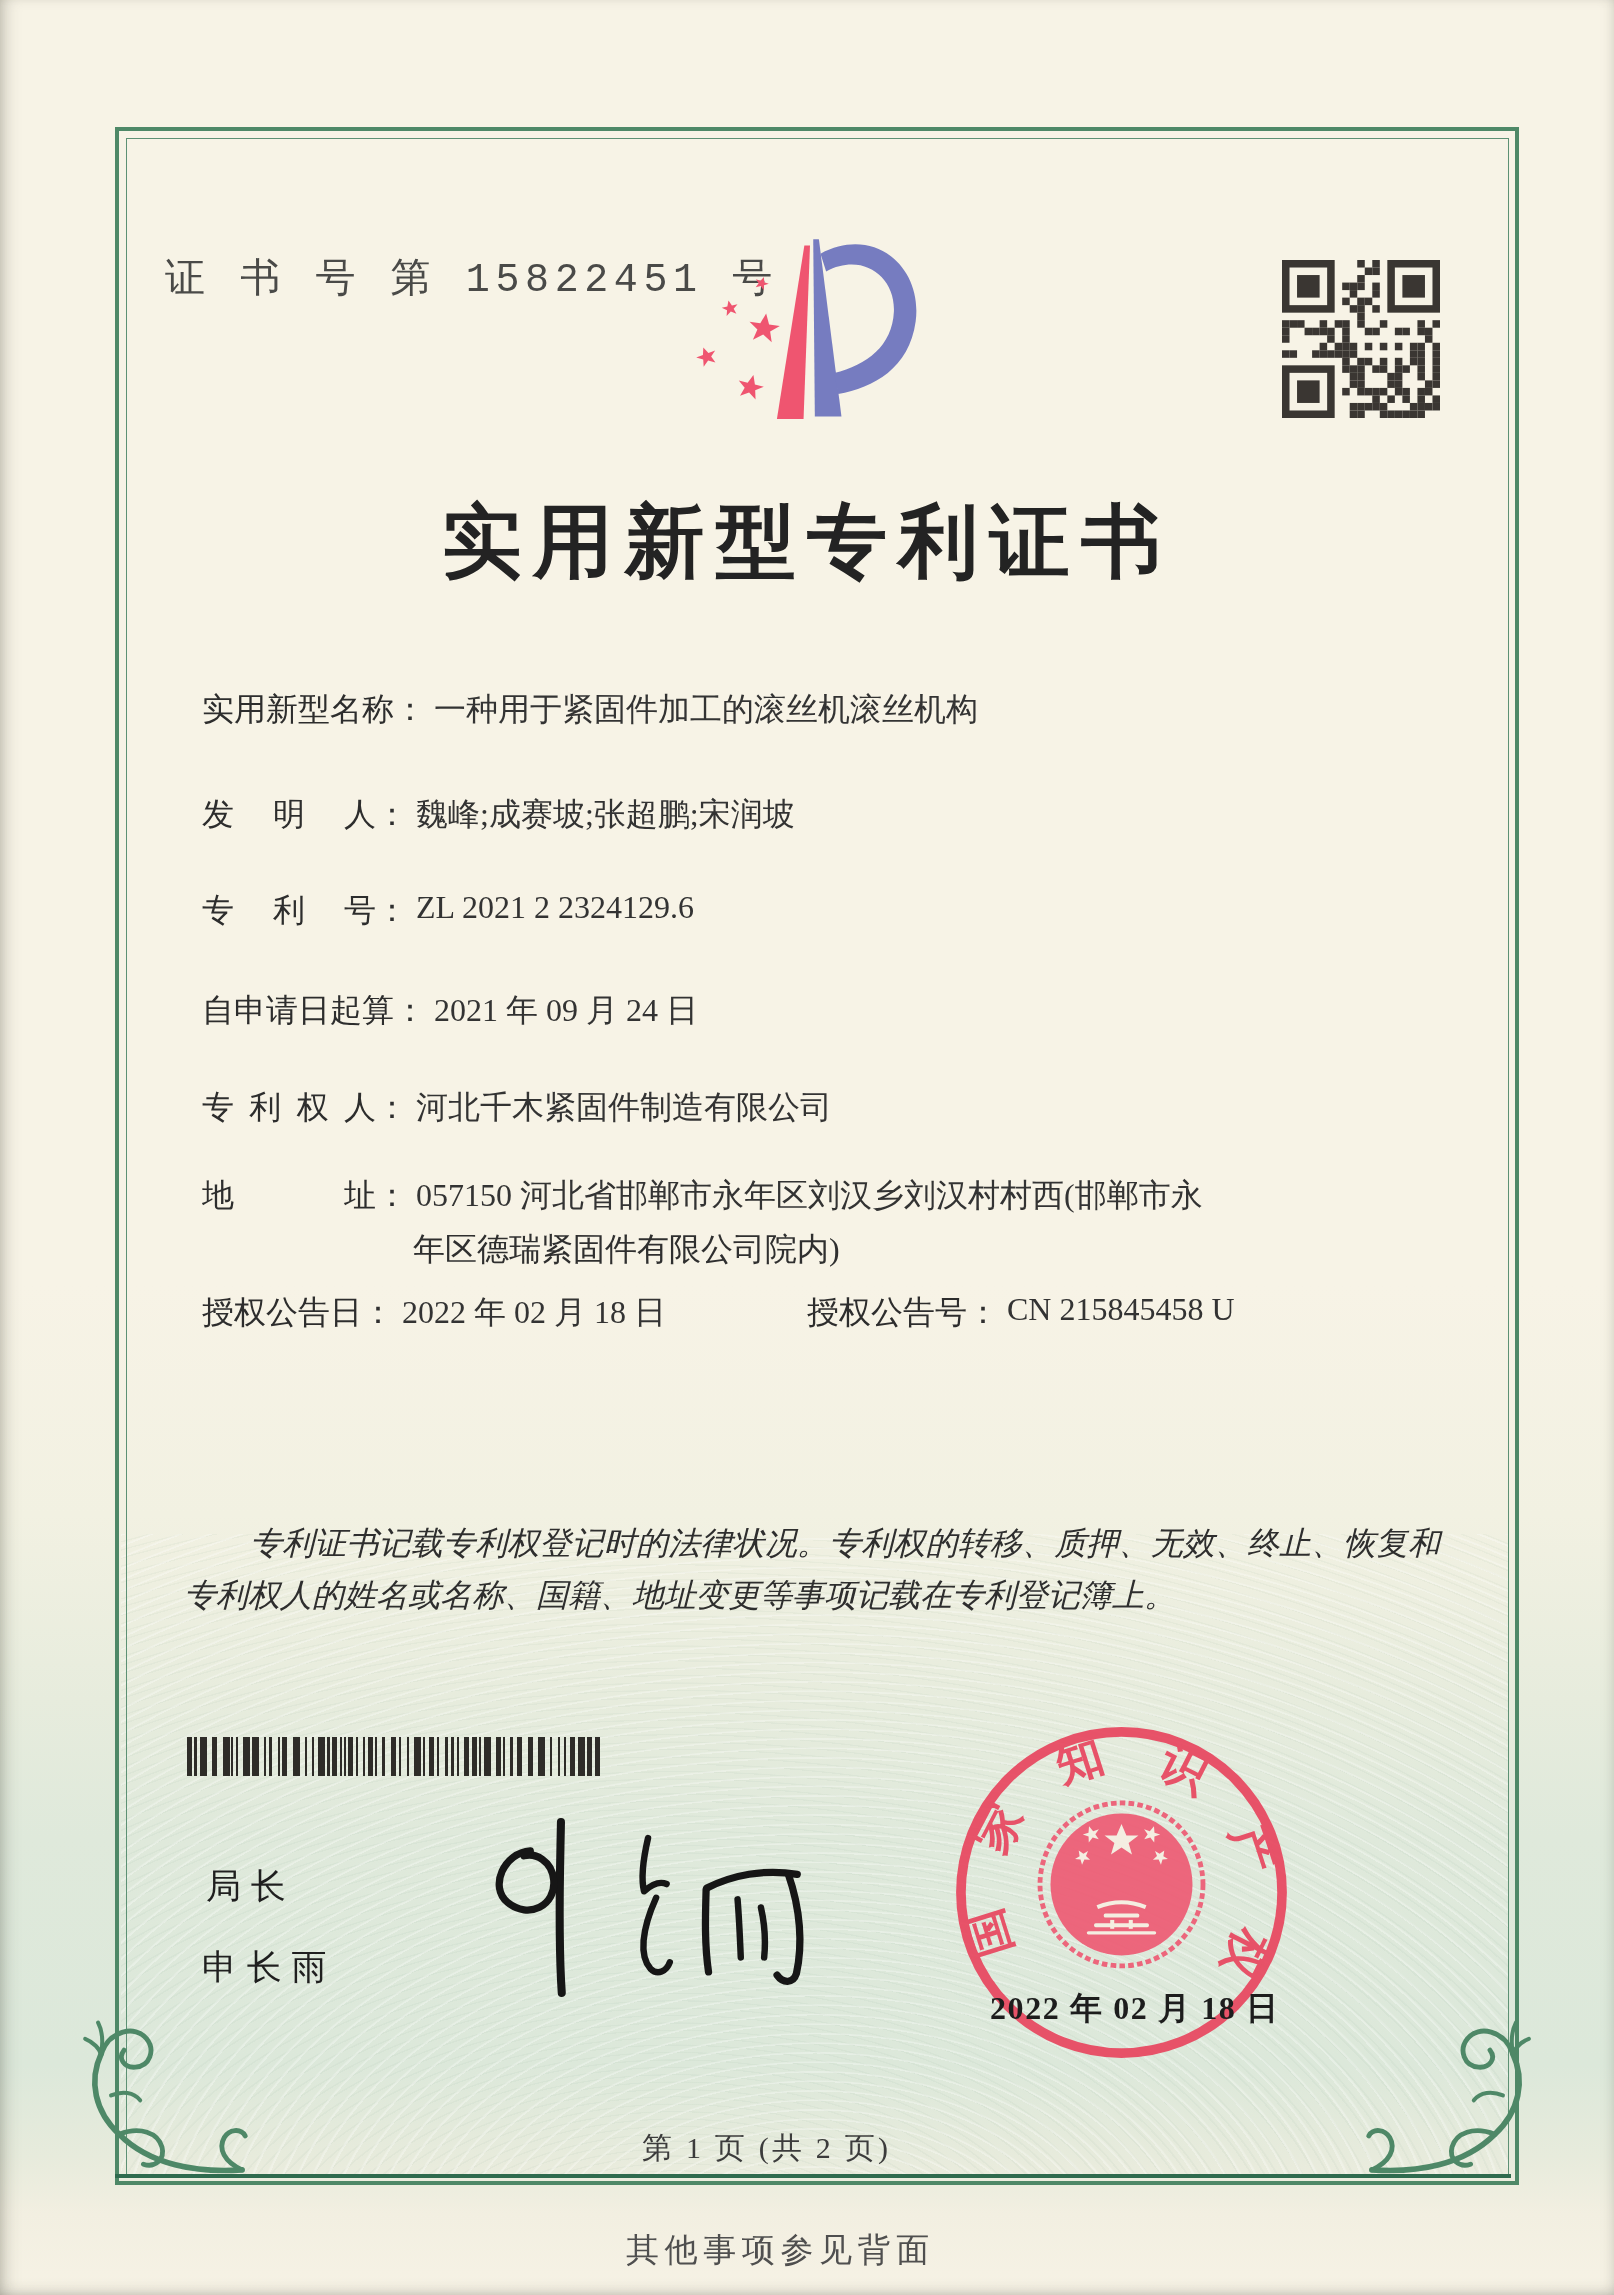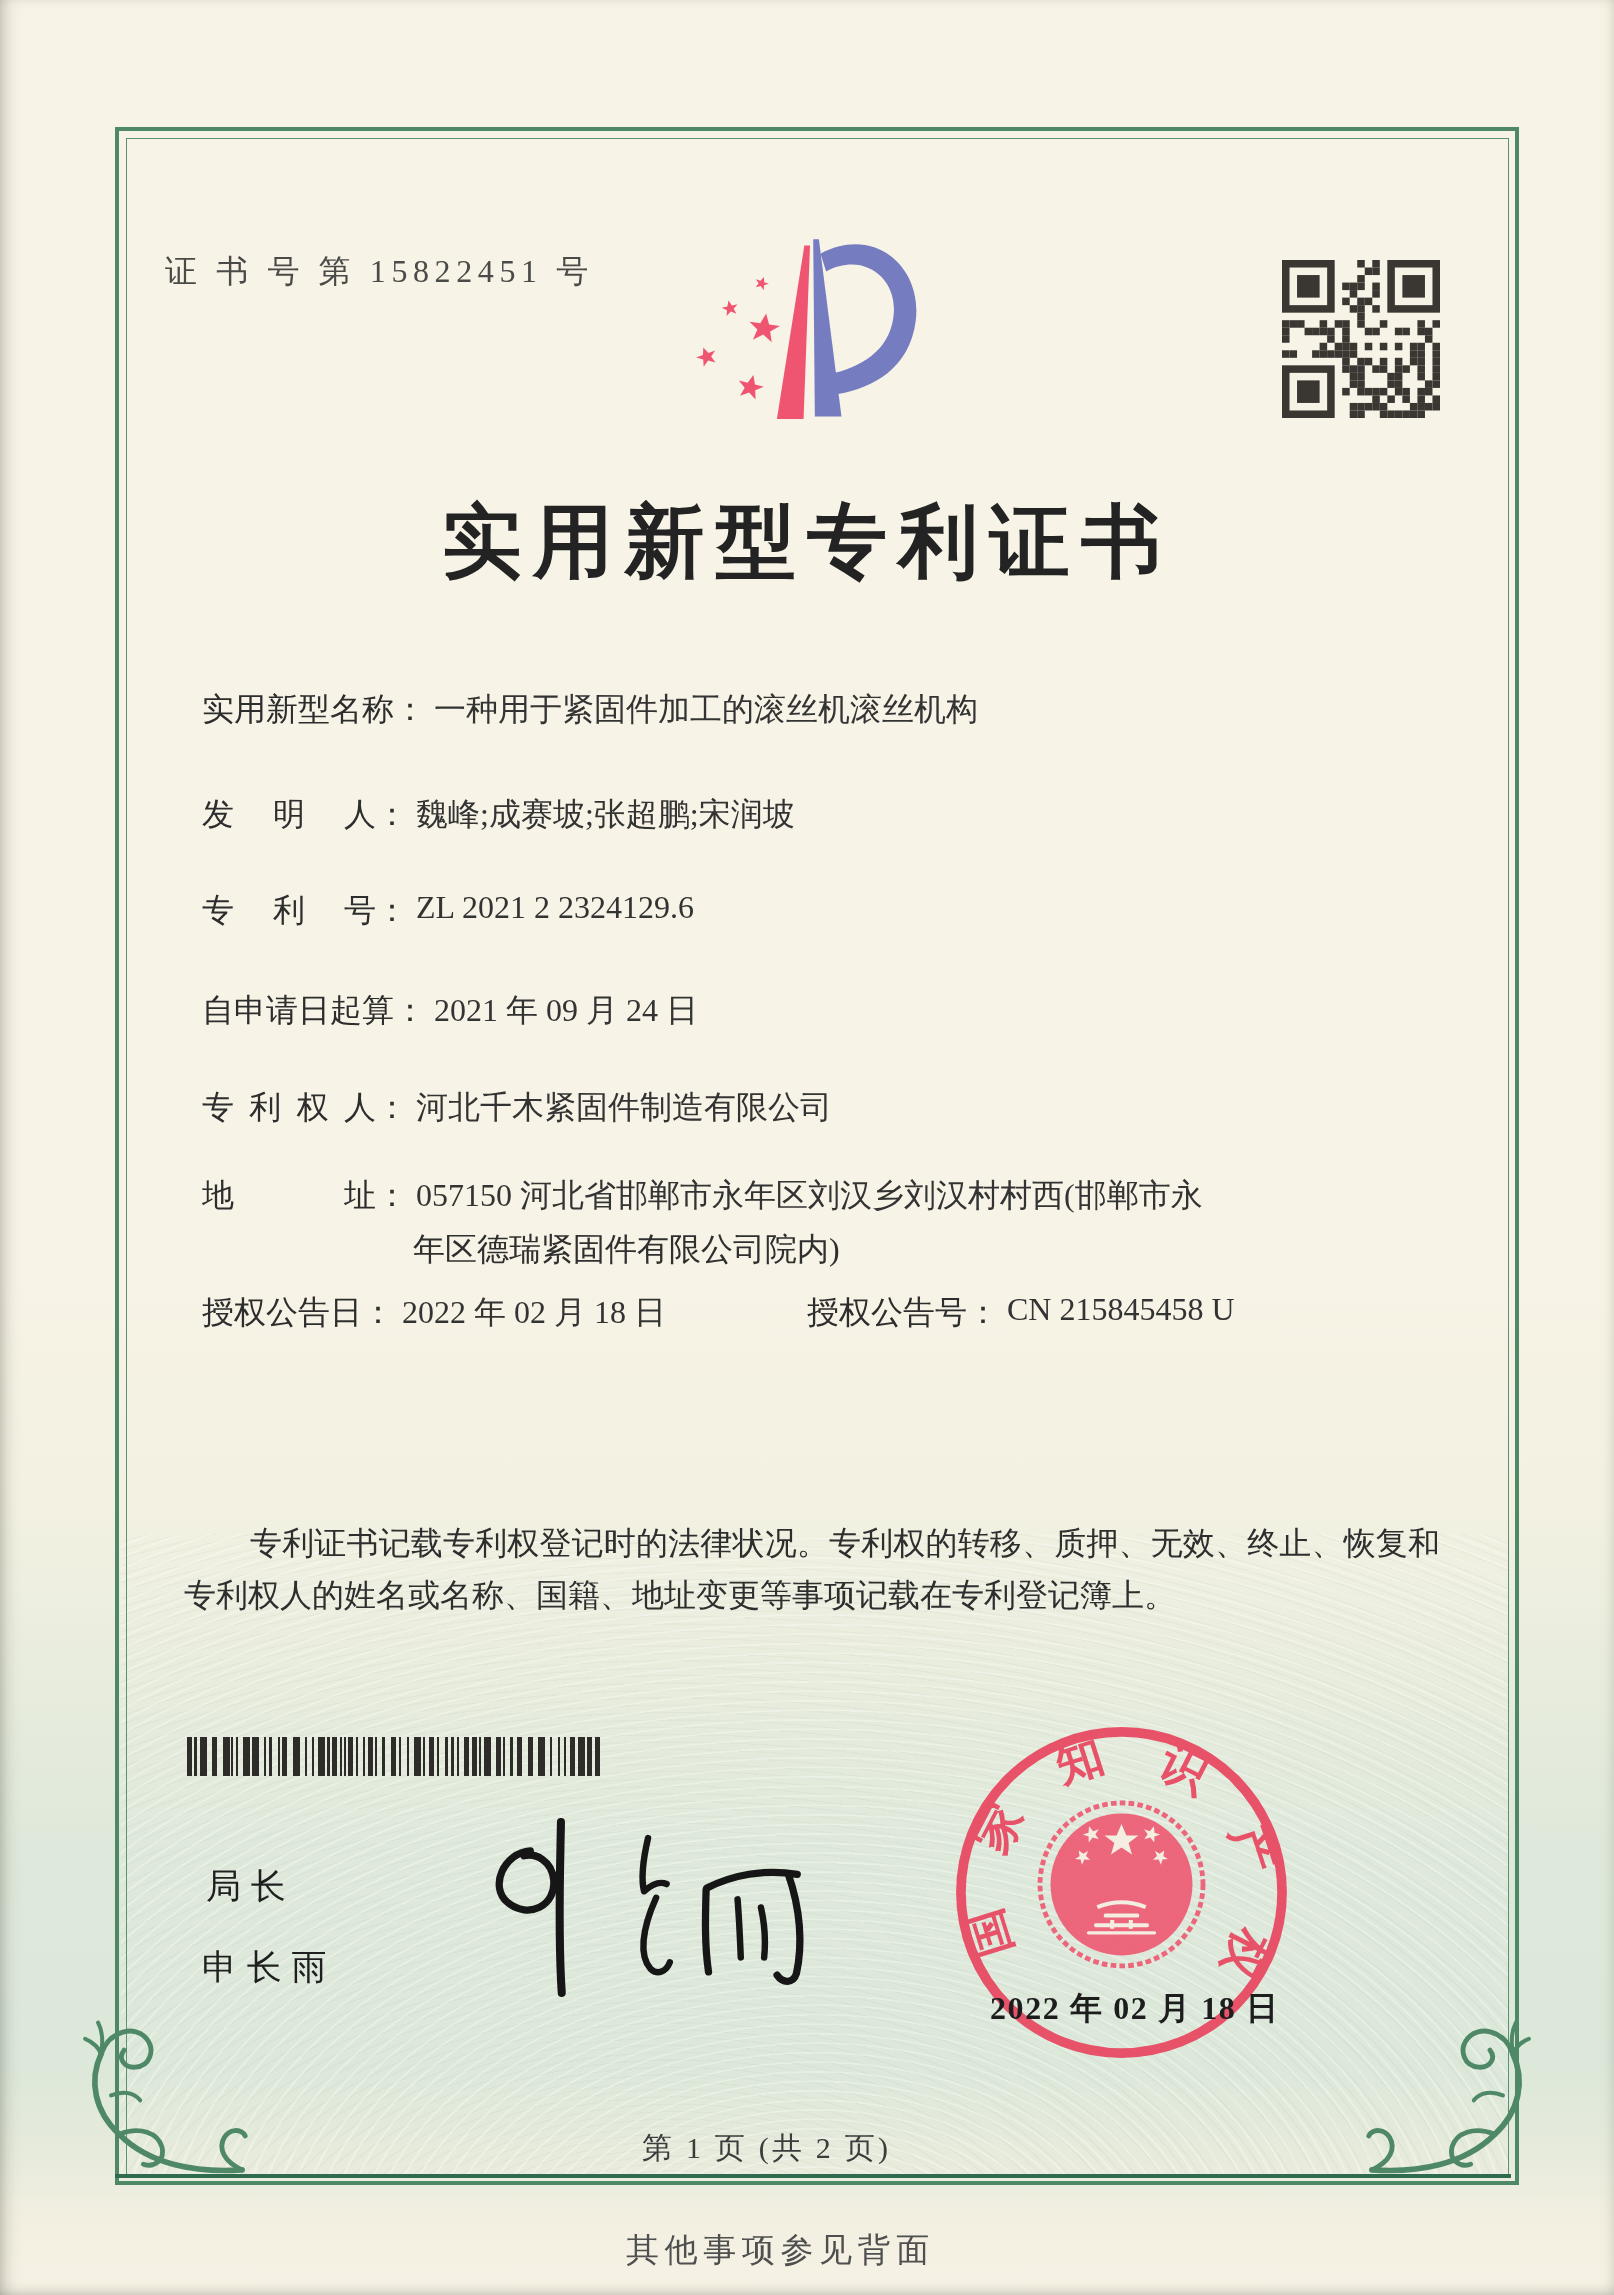--- a/index.html
+++ b/index.html
@@ -7,21 +7,21 @@
     font-family:"Liberation Serif","DejaVu Serif",serif;color:#2f2f2f;
     background:linear-gradient(180deg,#f7f3e6 0%,#f7f3e6 56%,#f2f1e2 66%,#e7ecdd 74%,#dfe9db 80%,#dce8da 90%,#e7ebdc 94%,#f2efe1 96.5%,#f6f2e5 100%);
     box-shadow:inset 11.3px 0 18px -9.7px rgba(60,60,50,.35), inset -8px 0 14.5px -9.7px rgba(60,60,50,.22), inset 0 -9.7px 16px -9.7px rgba(60,60,50,.25);}
   .guilloche{position:absolute;left:121px;right:105px;top:1534px;height:642px;pointer-events:none;opacity:.55;
     background:repeating-radial-gradient(ellipse 1291px 847px at 50% 115%, rgba(255,255,255,.55) 0 1.6px, rgba(255,255,255,0) 3.2px 14.5px),
                repeating-radial-gradient(ellipse 1049px 646px at 40% 120%, rgba(110,150,125,.10) 0 1.6px, rgba(110,150,125,0) 2.4px 12px);}
   .frame{position:absolute;left:115px;top:127px;width:1396px;height:2050px;border:4.8px solid #4e8867;}
   .frame::after{content:"";position:absolute;left:6.5px;top:6.5px;right:6.5px;bottom:6.5px;border:1.6px solid #5d9174;}
   .frame-bottom-accent{position:absolute;left:115px;top:2174px;width:1396px;height:4px;background:#2f6b4e;}
   .abs{position:absolute;}
-  .certno{font-size:32px;letter-spacing:5.6px;color:#4a4a48;}
+  .certno{font-size:40px;letter-spacing:5.6px;color:#4a4a48;font-family:Liberation Mono, monospace;}
   .title{left:0;right:0;text-align:center;font-size:80px;font-weight:700;letter-spacing:11.3px;color:#232323;}
   .row{left:202px;font-size:32px;white-space:nowrap;}
   .flabel{display:inline-block;color:#2d2d2d;vertical-align:top;}
   .flabel.just{width:174px;text-align:justify;text-align-last:justify;}
   .colon{display:inline-block;vertical-align:top;}
   .fvalue{display:inline-block;color:#333;vertical-align:top;}
   .addr2{position:absolute;left:211px;top:54px;}
   .para{left:184px;width:1256px;font-size:32px;line-height:52px;text-align:justify;text-indent:66px;color:#2e2e2e;}
   .barcode{left:187px;top:1737px;width:418px;height:39px;}
   .barcode i{position:absolute;top:0;bottom:0;background:#2e2c28;}
@@ -223,21 +223,21 @@
     <div class="abs row" style="left:202px;top:0;">
       <span class="flabel">授权公告日</span><span class="colon">：</span>
       <span class="fvalue">2022 年 02 月 18 日</span>
     </div>
     <div class="abs row" style="left:807px;top:0;">
       <span class="flabel">授权公告号</span><span class="colon">：</span>
       <span class="fvalue">CN 215845458 U</span>
     </div>
   </div>
 
-  <div class="abs para" style="top:1517px;">专利证书记载专利权登记时的法律状况。专利权的转移、质押、无效、终止、恢复和专利权人的姓名或名称、国籍、地址变更等事项记载在专利登记簿上。</div>
+  <div class="abs para" style="top:1517px;font-style:italic;">专利证书记载专利权登记时的法律状况。专利权的转移、质押、无效、终止、恢复和专利权人的姓名或名称、国籍、地址变更等事项记载在专利登记簿上。</div>
 
   <div class="abs barcode">
       <i style="left:0px;width:4.8px"></i>
       <i style="left:7.3px;width:2.4px"></i>
       <i style="left:13px;width:6.5px"></i>
       <i style="left:25px;width:4.8px"></i>
       <i style="left:36px;width:6.5px"></i>
       <i style="left:44px;width:1.6px"></i>
       <i style="left:49px;width:2.4px"></i>
       <i style="left:56px;width:6.5px"></i>

